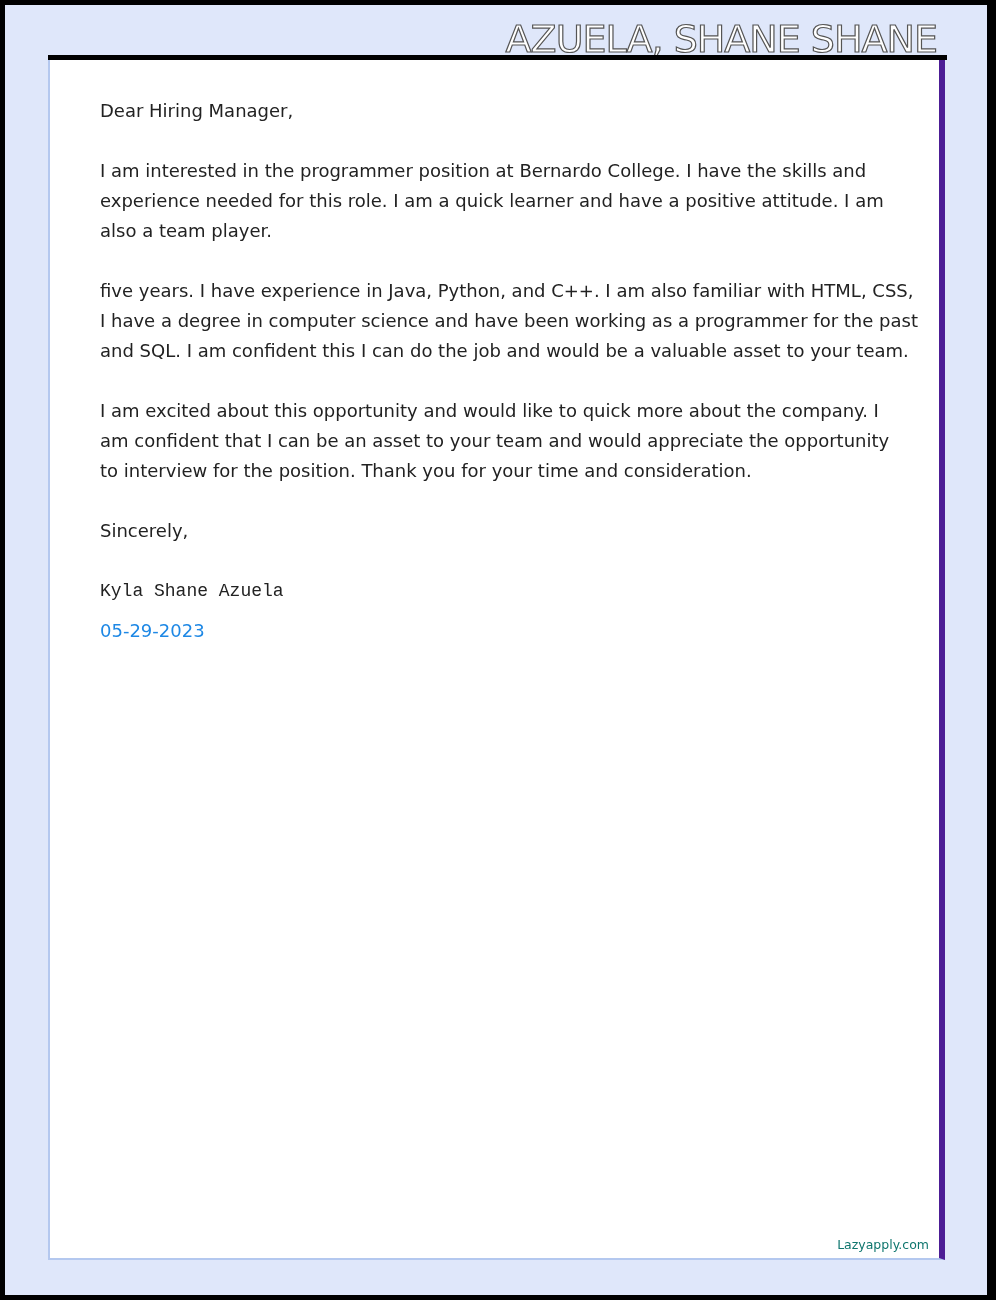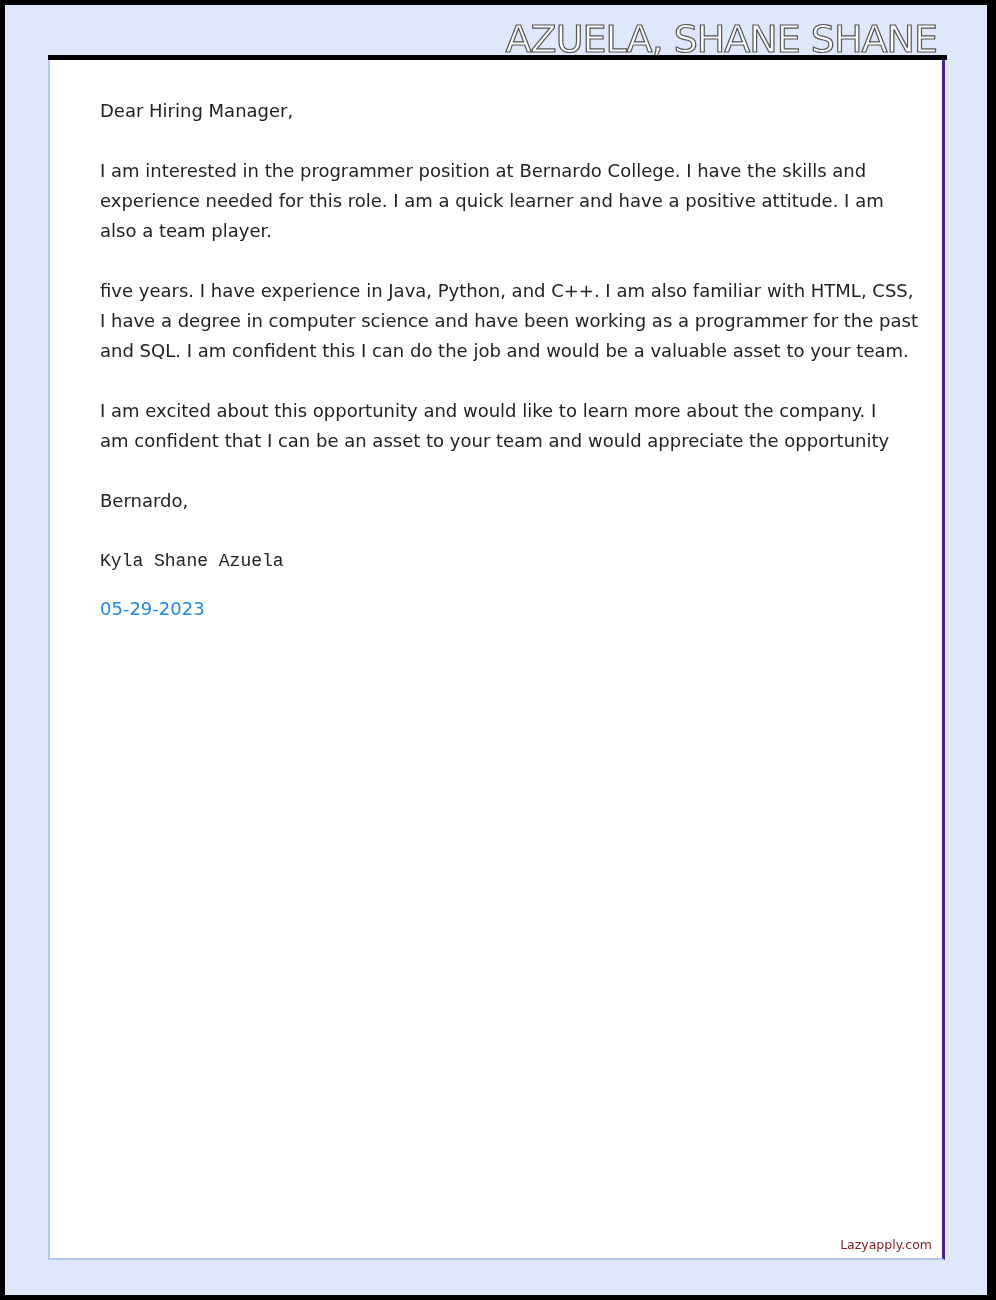--- a/index.html
+++ b/index.html
@@ -26,47 +26,47 @@
       font-family: "DejaVu Sans", sans-serif;
       white-space: nowrap;
       line-height: 44px;
     }
     .page {
       position: absolute;
       left: 43px; top: 50px;
       width: 897px; height: 1205px;
       background: #fff;
       border-left: 2px solid #b4c8ef;
-      border-right: 3px solid #4c1d95;
+      border-right: 6px solid #4c1d95;
       border-bottom: 2px solid #b4c8ef;
       box-sizing: border-box;
     }
     .topbar {
       position: absolute;
       left: 43px; top: 50px;
       width: 899px; height: 5px;
       background: #000;
     }
     .content {
       position: absolute;
       left: 50px; top: 41px;
       width: 800px;
       font-size: 18px;
       color: #222;
       line-height: 30px;
     }
     .para { margin: 0 0 30px 0; }
     .line { display: block; white-space: nowrap; }
-    .date { color: #1e88e5; margin-top: 18px; display: block; }
+    .date { color: #1e88e5; margin-top: 10px; display: block; }
     .sig { margin: 0; font-family: Liberation Mono, monospace; }
     .footer {
       position: absolute;
       right: 10px; bottom: 6px;
       font-size: 12.5px;
-      color: #7f1d1d;
+      color: #0f766e;
     }
   </style>
 </head>
 <body>
 
 <div class="frame">
   <div class="title">AZUELA, SHANE SHANE</div>
   <div class="page">
     <div class="content">
       <p class="para">Dear Hiring Manager,</p>
@@ -77,24 +77,25 @@
         <span class="line">also a team player.</span>
       </p>
 
       <p class="para">
         <span class="line">five years. I have experience in Java, Python, and C++. I am also familiar with HTML, CSS,</span>
         <span class="line">I have a degree in computer science and have been working as a programmer for the past</span>
         <span class="line">and SQL. I am confident this I can do the job and would be a valuable asset to your team.</span>
       </p>
 
       <p class="para">
-        <span class="line">I am excited about this opportunity and would like to learn more about the company. I</span>
+        <span class="line">I am excited about this opportunity and would like to quick more about the company. I</span>
         <span class="line">am confident that I can be an asset to your team and would appreciate the opportunity</span>
+        <span class="line">to interview for the position. Thank you for your time and consideration.</span>
       </p>
 
-      <p class="para">Bernardo,</p>
+      <p class="para">Sincerely,</p>
       <p class="sig">Kyla Shane Azuela</p>
       <span class="date">05-29-2023</span>
     </div>
     <div class="footer">Lazyapply.com</div>
   </div>
   <div class="topbar"></div>
 </div>
 
 </body></html>

